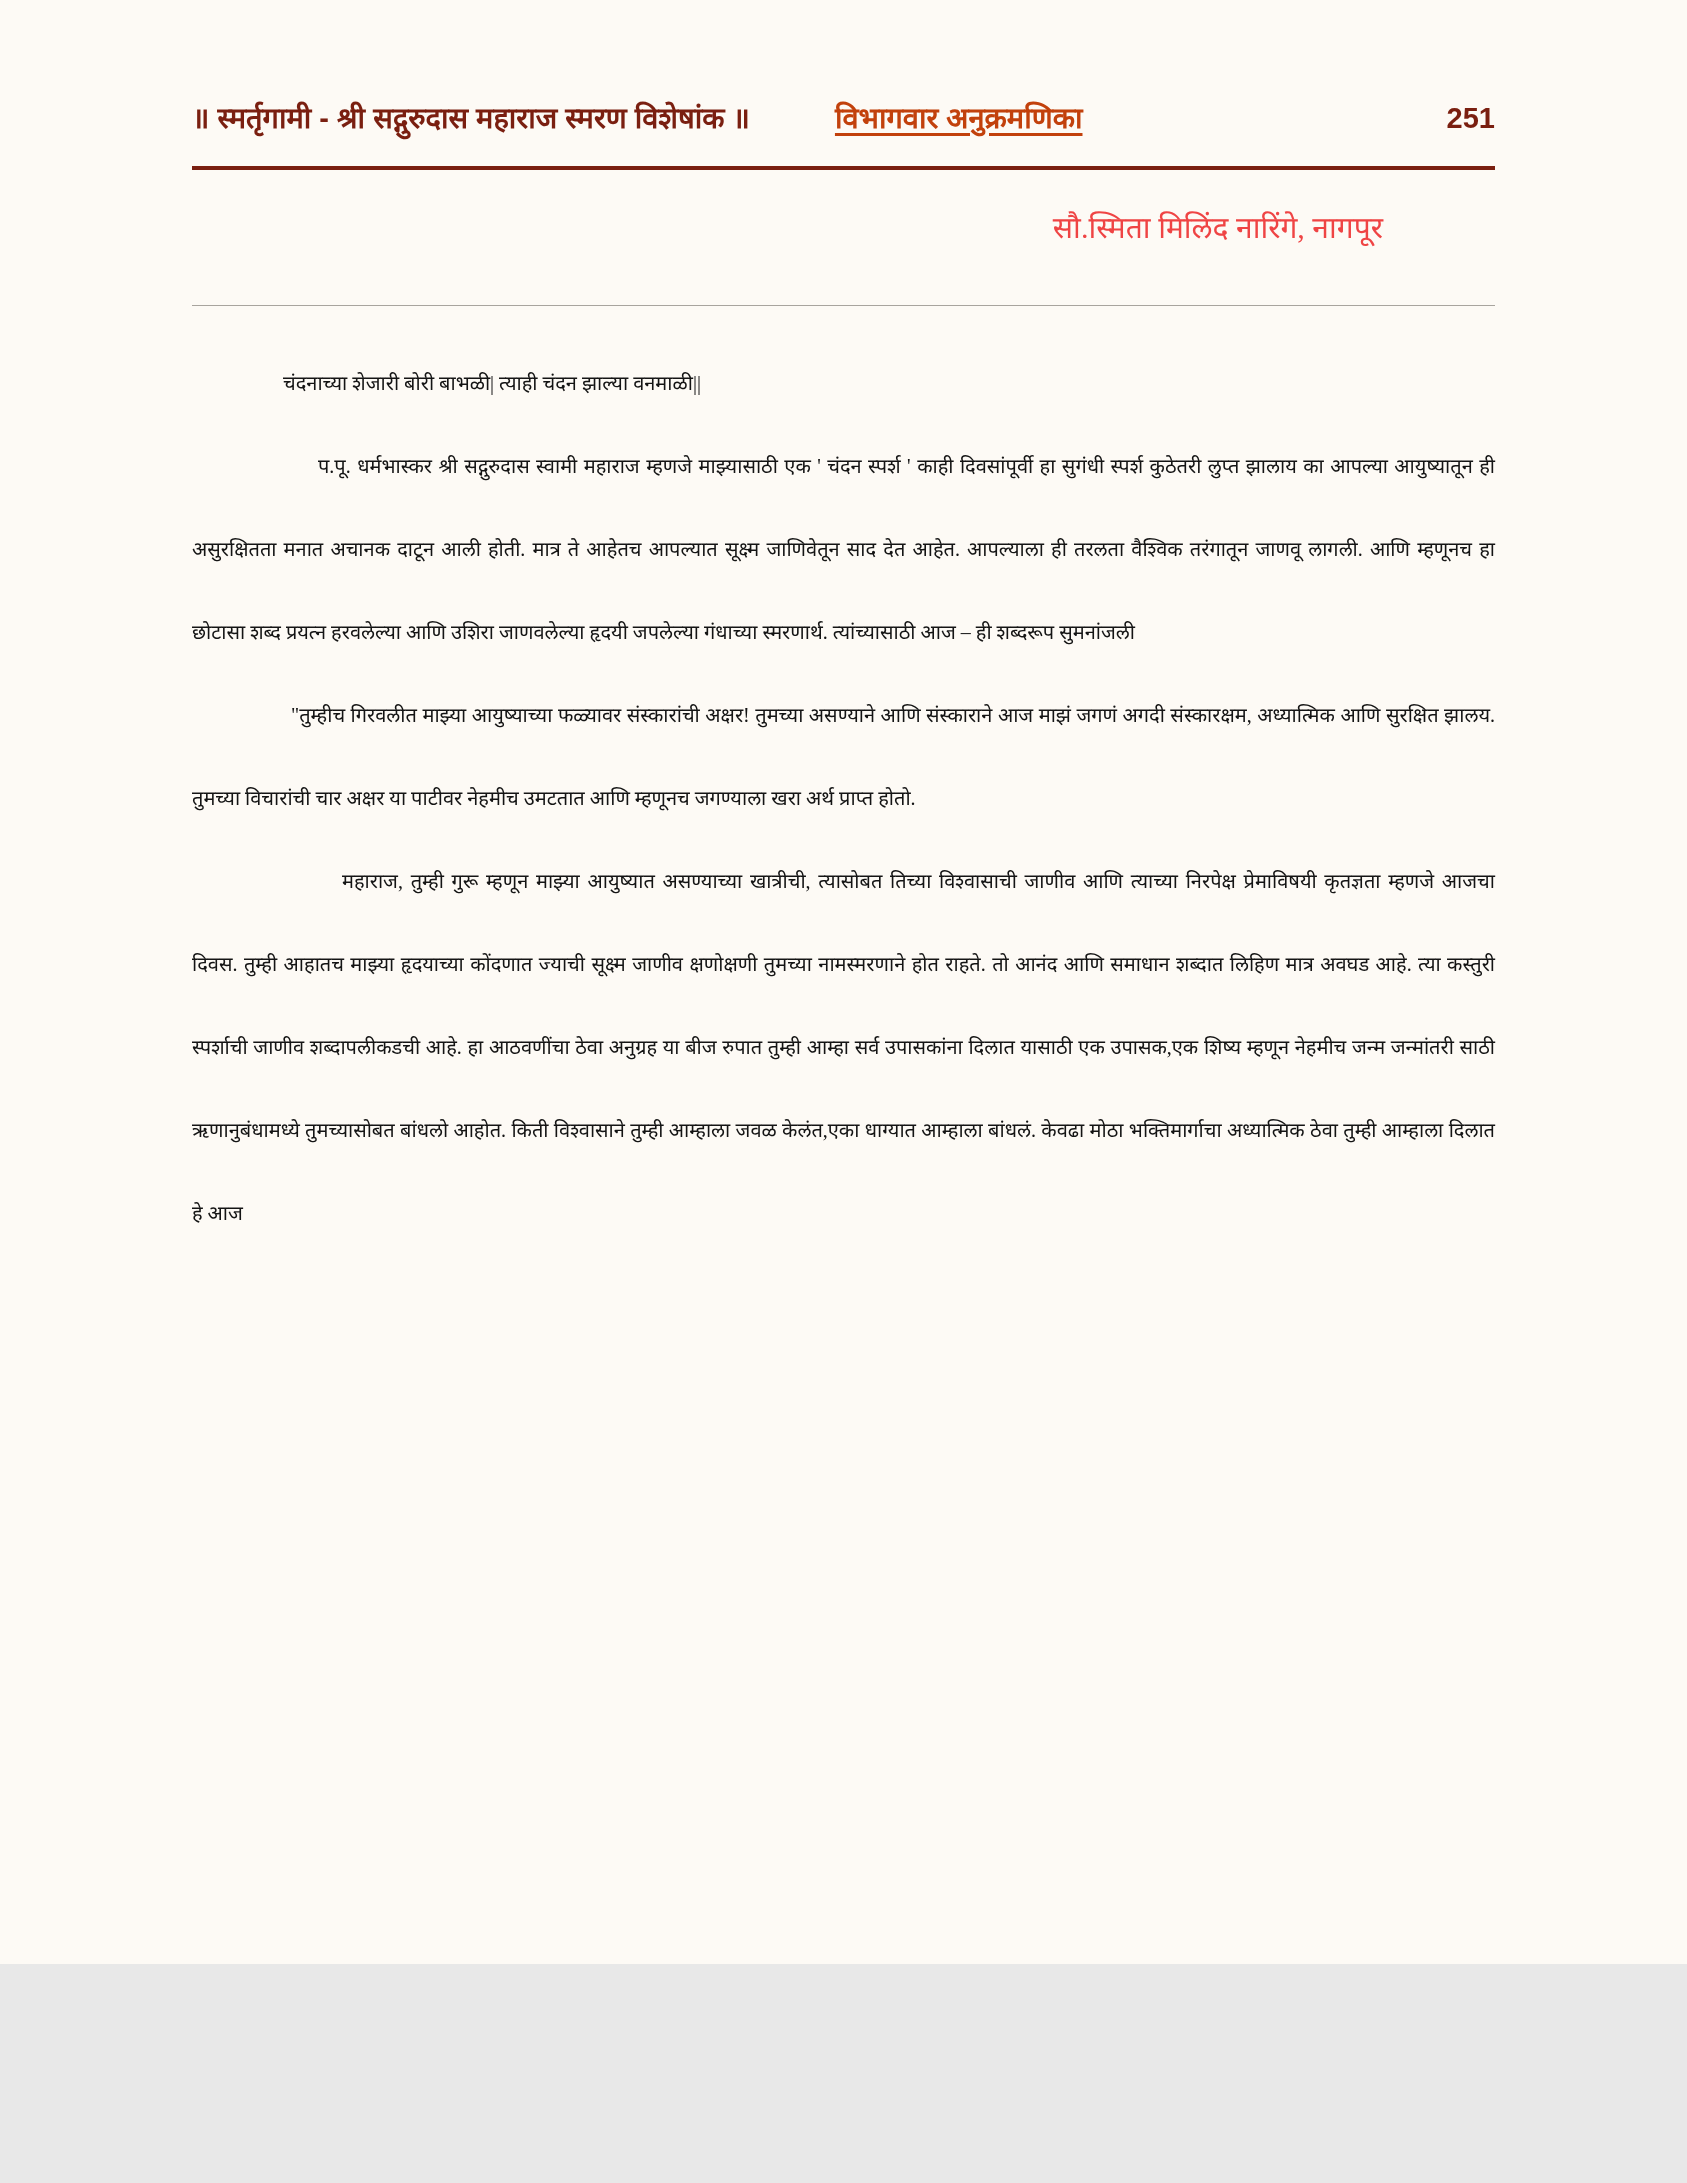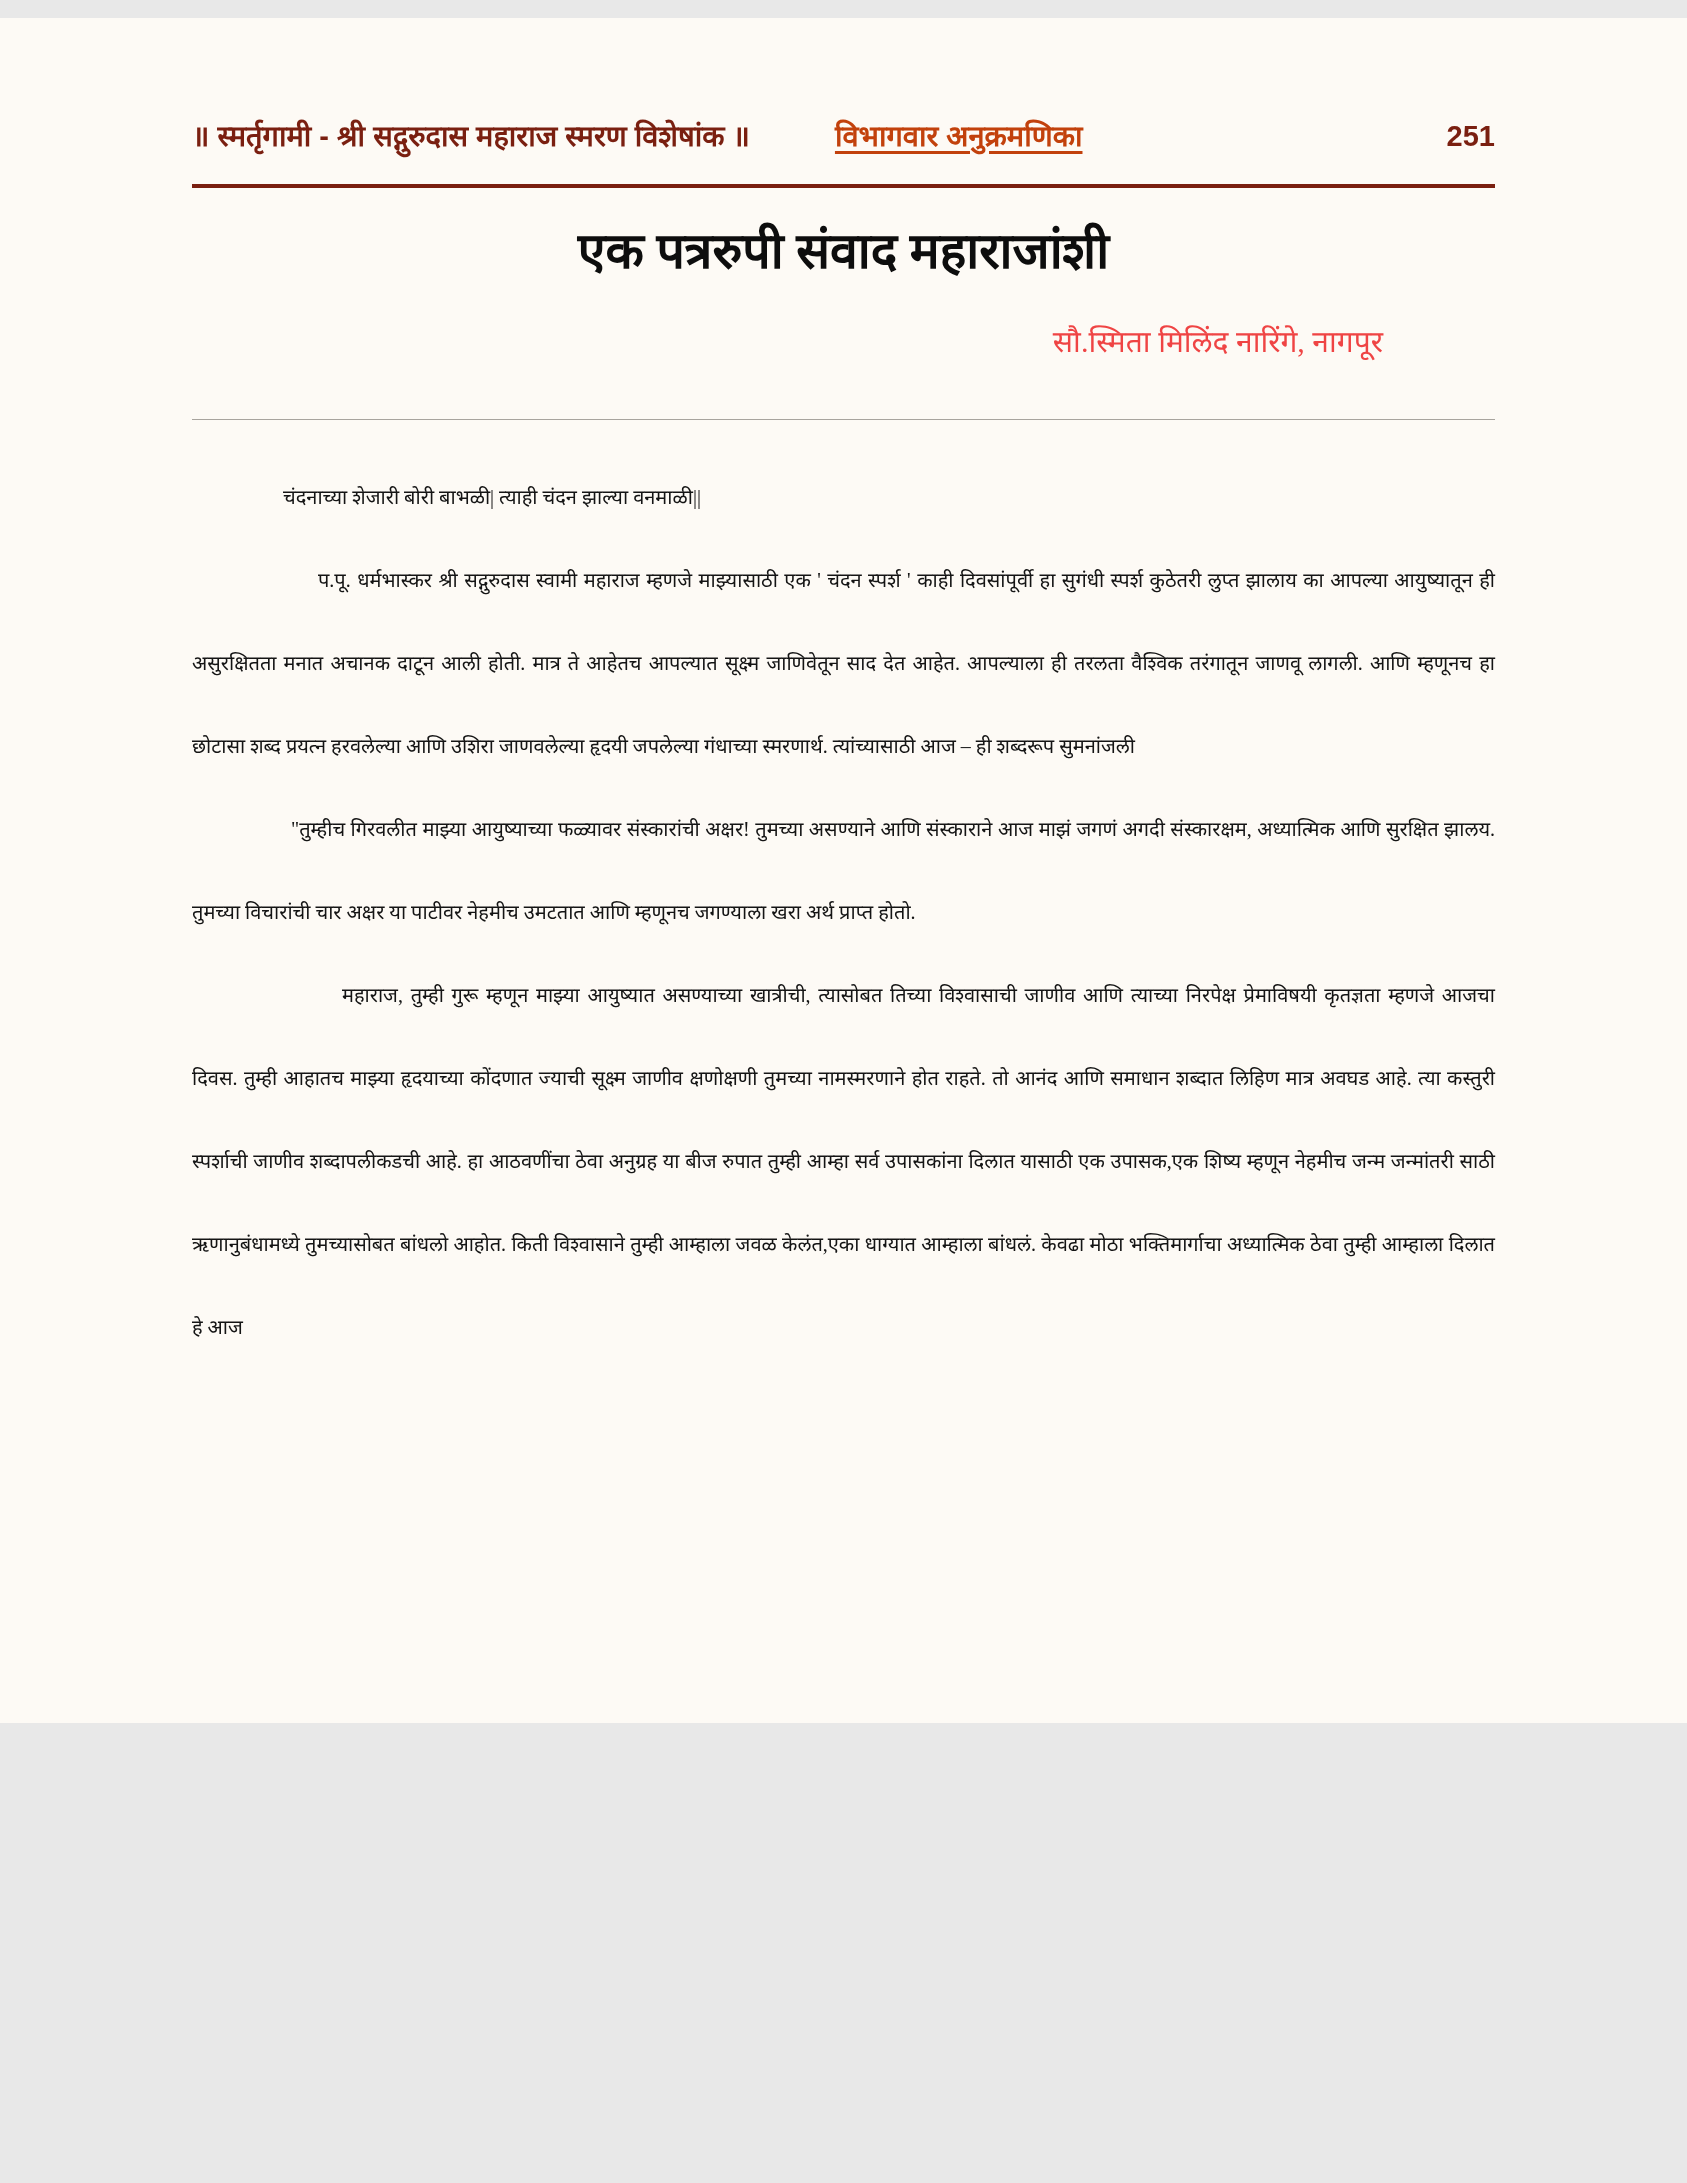--- a/index.html
+++ b/index.html
@@ -1,20 +1,20 @@
 <!DOCTYPE html>
 <html lang="mr" style="font-size:10.6px"><head>
 <meta charset="utf-8">
 <style>
   html,body{margin:0;padding:0;background:#e8e8e8;}
   .page{
     position:relative;
     width:1687px;
-    height:1705px;
-    margin:18px auto;
+    height:1964px;
+    margin:0 auto;
     background:#fdfaf5;
     overflow:hidden;
     box-sizing:border-box;
   }
   .content{
     padding:97px 192px 0 192px;
     box-sizing:border-box;
   }
   
   .topbar{
@@ -112,21 +112,20 @@
   <div class="content">
 
     <header class="topbar">
       <span class="journal">॥ स्मर्तृगामी - श्री सद्गुरुदास महाराज स्मरण विशेषांक ॥</span>
       <a class="toc-link">विभागवार अनुक्रमणिका</a>
       <span class="pageno">251</span>
     </header>
 
     <div class="rule-maroon"></div>
 
-    <h1 class="title">एक पत्ररुपी संवाद महाराजांशी</h1>
 
     <div class="author">सौ.स्मिता मिलिंद नारिंगे, नागपूर</div>
 
     <div class="thin-rule"></div>
 
     <main class="bodytext">
       <p class="ind-verse">चंदनाच्या शेजारी बोरी बाभळी| त्याही चंदन झाल्या वनमाळी||</p>
       <p class="ind-a">प.पू. धर्मभास्कर श्री सद्गुरुदास स्वामी महाराज म्हणजे माझ्यासाठी एक ' चंदन स्पर्श ' काही दिवसांपूर्वी हा सुगंधी स्पर्श कुठेतरी लुप्त झालाय का आपल्या आयुष्यातून ही असुरक्षितता मनात अचानक दाटून आली होती. मात्र ते आहेतच आपल्यात सूक्ष्म जाणिवेतून साद देत आहेत. आपल्याला ही तरलता वैश्विक तरंगातून जाणवू लागली. आणि म्हणूनच हा छोटासा शब्द प्रयत्न हरवलेल्या आणि उशिरा जाणवलेल्या हृदयी जपलेल्या गंधाच्या स्मरणार्थ. त्यांच्यासाठी आज – ही शब्दरूप सुमनांजली</p>
       <p class="ind-b">"तुम्हीच गिरवलीत माझ्या आयुष्याच्या फळ्यावर संस्कारांची अक्षर! तुमच्या असण्याने आणि संस्काराने आज माझं जगणं अगदी संस्कारक्षम, अध्यात्मिक आणि सुरक्षित झालय. तुमच्या विचारांची चार अक्षर या पाटीवर नेहमीच उमटतात आणि म्हणूनच जगण्याला खरा अर्थ प्राप्त होतो.</p>
       <p class="ind-c">महाराज, तुम्ही गुरू म्हणून माझ्या आयुष्यात असण्याच्या खात्रीची, त्यासोबत तिच्या विश्वासाची जाणीव आणि त्याच्या निरपेक्ष प्रेमाविषयी कृतज्ञता म्हणजे आजचा दिवस. तुम्ही आहातच माझ्या हृदयाच्या कोंदणात ज्याची सूक्ष्म जाणीव क्षणोक्षणी तुमच्या नामस्मरणाने होत राहते. तो आनंद आणि समाधान शब्दात लिहिण मात्र अवघड आहे. त्या कस्तुरी स्पर्शाची जाणीव शब्दापलीकडची आहे. हा आठवणींचा ठेवा अनुग्रह या बीज रुपात तुम्ही आम्हा सर्व उपासकांना दिलात यासाठी एक उपासक,एक शिष्य म्हणून नेहमीच जन्म जन्मांतरी साठी ऋणानुबंधामध्ये तुमच्यासोबत बांधलो आहोत. किती विश्वासाने तुम्ही आम्हाला जवळ केलंत,एका धाग्यात आम्हाला बांधलं. केवढा मोठा भक्तिमार्गाचा अध्यात्मिक ठेवा तुम्ही आम्हाला दिलात हे आज</p>

